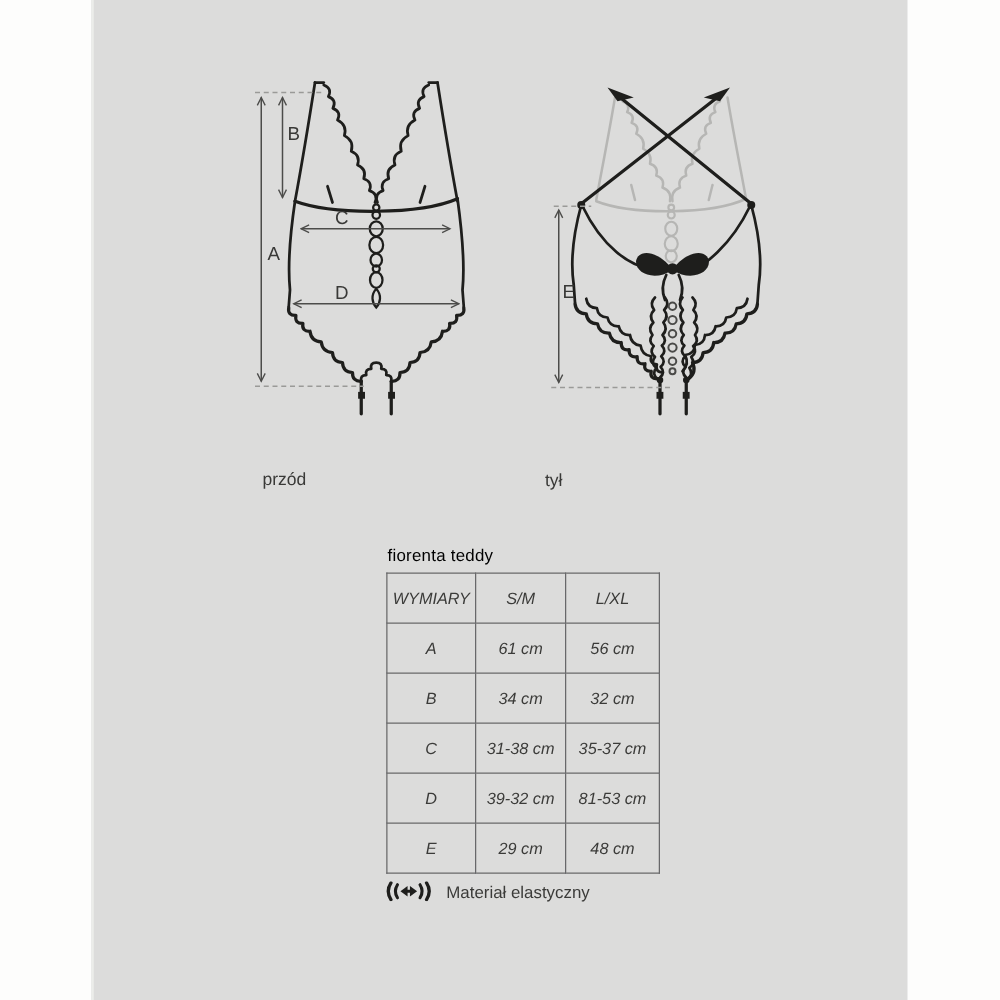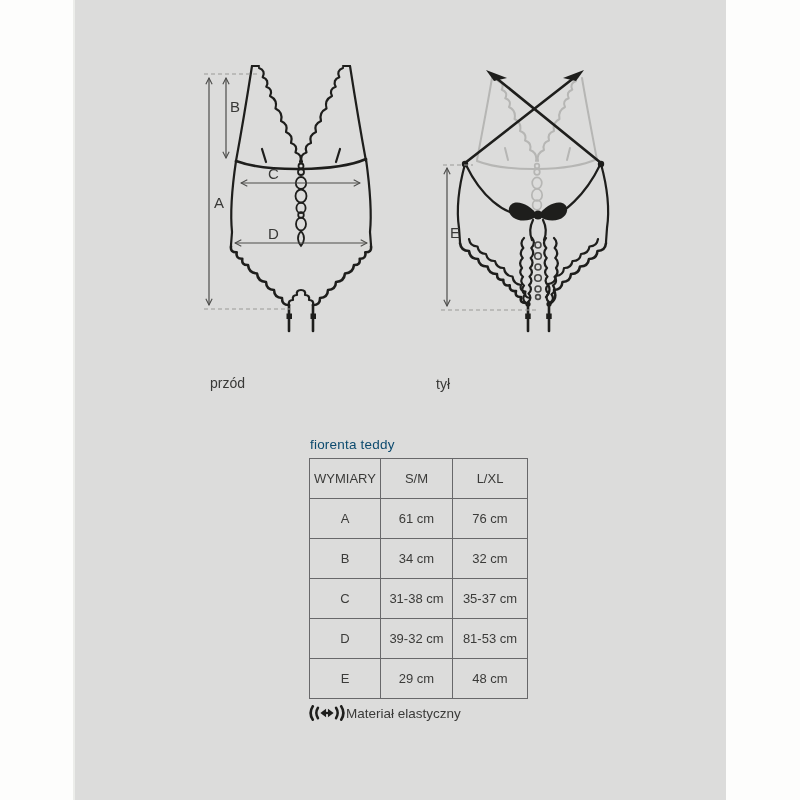--- a/index.html
+++ b/index.html
@@ -22,33 +22,33 @@
   .dashline{stroke:#9a9a98;fill:none;stroke-width:1.2;stroke-dasharray:4 3;}
   .dimtext{font-family:"Liberation Sans",sans-serif;font-size:15px;fill:#39393 7;fill:#393937;}
   .viewtext{font-family:"Liberation Sans",sans-serif;font-size:14px;fill:#39393 7;fill:#393937;}
   .fillink{fill:#1e1e1c;stroke:none;}
   .chain{stroke:#1e1e1c;fill:none;stroke-width:1.8;}
   .chain-ghost{stroke:#b6b6b4;fill:none;stroke-width:1.7;}
   .chain-mid{stroke:#4a4a48;fill:none;stroke-width:1.6;}
 
   .size-title{
     position:absolute;left:310px;top:437px;
-    font-size:13.5px;color:#0c4a6e;letter-spacing:.2px;
+    font-size:13.5px;color:#000000;letter-spacing:.2px;
   }
   table.sizes{
     position:absolute;left:309px;top:458px;
-    border-collapse:collapse;table-layout:fixed;width:215px;
+    border-collapse:collapse;table-layout:fixed;width:215px;font-style:italic;
   }
   table.sizes td{
     border:1px solid #68686a;height:39px;text-align:center;vertical-align:middle;
     font-size:13px;color:#3b3b39;padding:0;
   }
   .footer{
     position:absolute;left:308px;top:703px;height:20px;
-    display:flex;align-items:center;
+    display:flex;align-items:center;gap:11px;
   }
   .footer .note{font-size:13.5px;color:#3b3b39;}
 </style>
 </head>
 <body>
 
 <div class="panel"></div>
 
 <svg class="diagram" width="800" height="800" viewBox="0 0 800 800">
   <defs>
@@ -193,21 +193,21 @@
 <table class="sizes">
   <tbody>
     <tr>
       <td style="width:70px">WYMIARY</td>
       <td style="width:71px">S/M</td>
       <td style="width:74px">L/XL</td>
     </tr>
     <tr>
       <td>A</td>
       <td>61 cm</td>
-      <td>76 cm</td>
+      <td>56 cm</td>
     </tr>
     <tr>
       <td>B</td>
       <td>34 cm</td>
       <td>32 cm</td>
     </tr>
     <tr>
       <td>C</td>
       <td>31-38 cm</td>
       <td>35-37 cm</td>

